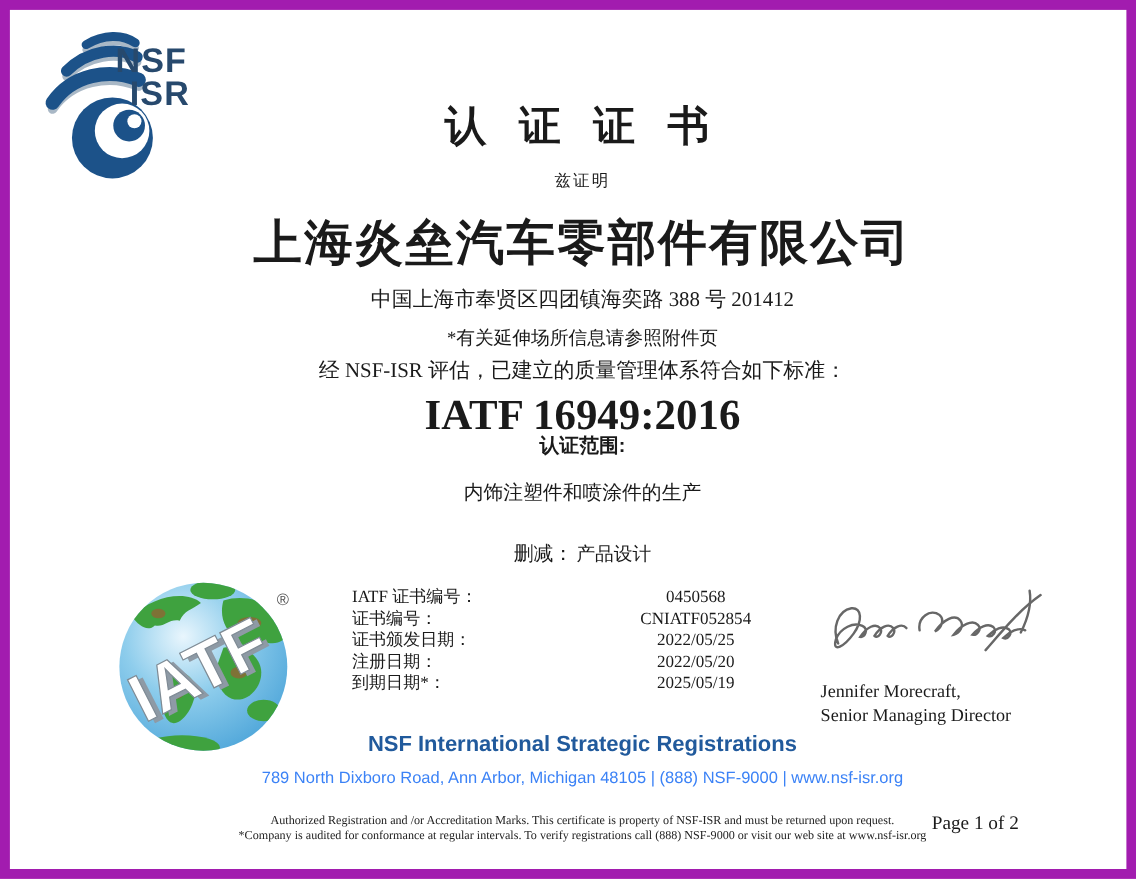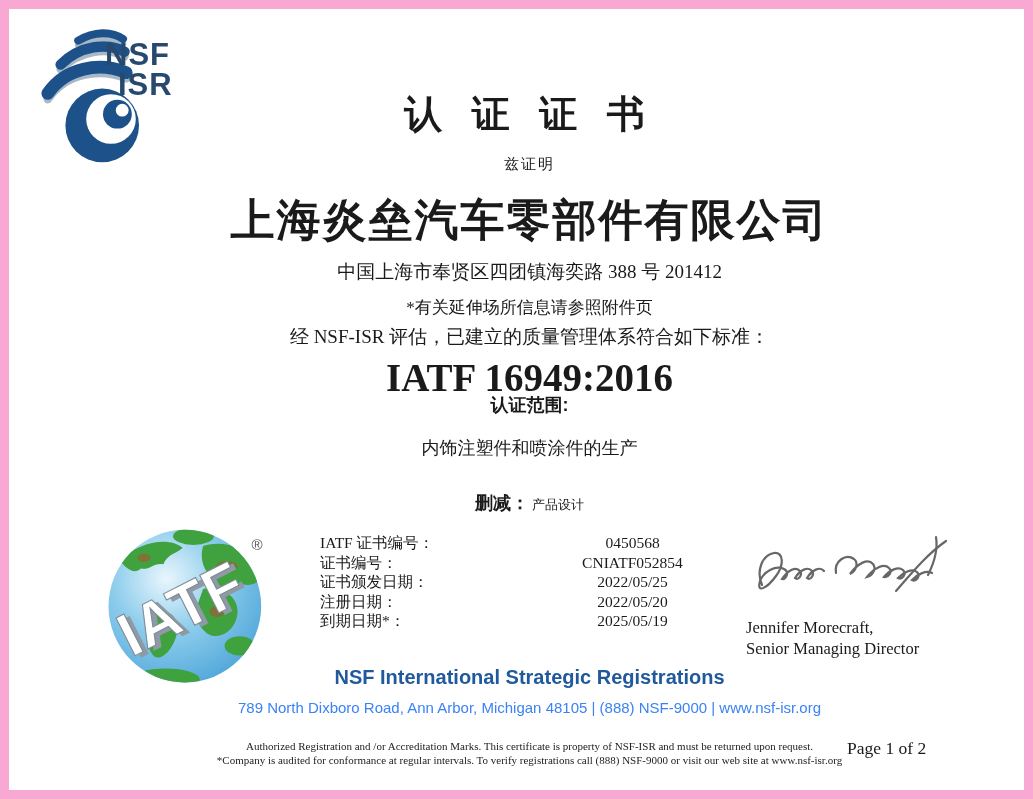--- a/index.html
+++ b/index.html
@@ -1,21 +1,21 @@
 <!DOCTYPE html>
 <html><head>
 <meta charset="utf-8">
 <style>
   html,body{margin:0;padding:0;background:#ffffff;}
   .page{
     position:relative;
     width:1033px;height:799px;
     box-sizing:border-box;
     background:#ffffff;
-    border:9px solid #f9a8d4;
+    border:9px solid #a21caf;
     overflow:hidden;
     font-family:"Liberation Serif","DejaVu Serif",serif;
     color:#1a1a1a;
   }
   .abs{position:absolute;}
   .center{left:26px;right:0;text-align:center;}
 
   
   .nsf-logo{left:18px;top:14px;width:200px;height:150px;}
   .nsf-text{position:absolute;left:78px;top:17px;
@@ -27,22 +27,22 @@
   .title{top:80px;font-size:38px;font-weight:bold;letter-spacing:10px;}
   .certify{top:146px;font-size:15px;letter-spacing:2px;}
   .company{top:182px;font-size:44px;font-weight:bold;letter-spacing:2px;}
   .addr{top:250px;font-size:19px;}
   .ext{top:287px;font-size:17px;}
   .assess{top:315px;font-size:19px;}
   .standard{top:346px;font-size:39px;font-weight:bold;font-family:"Liberation Serif","DejaVu Serif",serif;}
   .scope-label{top:384px;font-size:18px;font-weight:bold;font-family:"Liberation Sans","DejaVu Sans",sans-serif;}
   .scope-value{top:427px;font-size:18px;}
   .exclusion{top:482px;font-size:18px;}
-  .excl-label{font-weight:bold;font-family:"Liberation Sans","DejaVu Sans",sans-serif;}
-  .excl-value{font-family:"Liberation Serif","DejaVu Serif",serif;font-size:13px;margin-left:3px;}
+  .excl-label{font-weight:normal;font-family:"Liberation Sans","DejaVu Sans",sans-serif;}
+  .excl-value{font-family:"Liberation Serif","DejaVu Serif",serif;font-size:17px;margin-left:3px;}
 
   
   .fields{left:311px;top:524px;width:440px;font-size:15.5px;}
   .cert-row{display:flex;line-height:19.6px;}
   .cert-label{width:185px;text-align:left;}
   .cert-value{flex:1;text-align:center;}
 
   
   .iatf-logo{left:92px;top:509px;width:180px;height:175px;}
 

